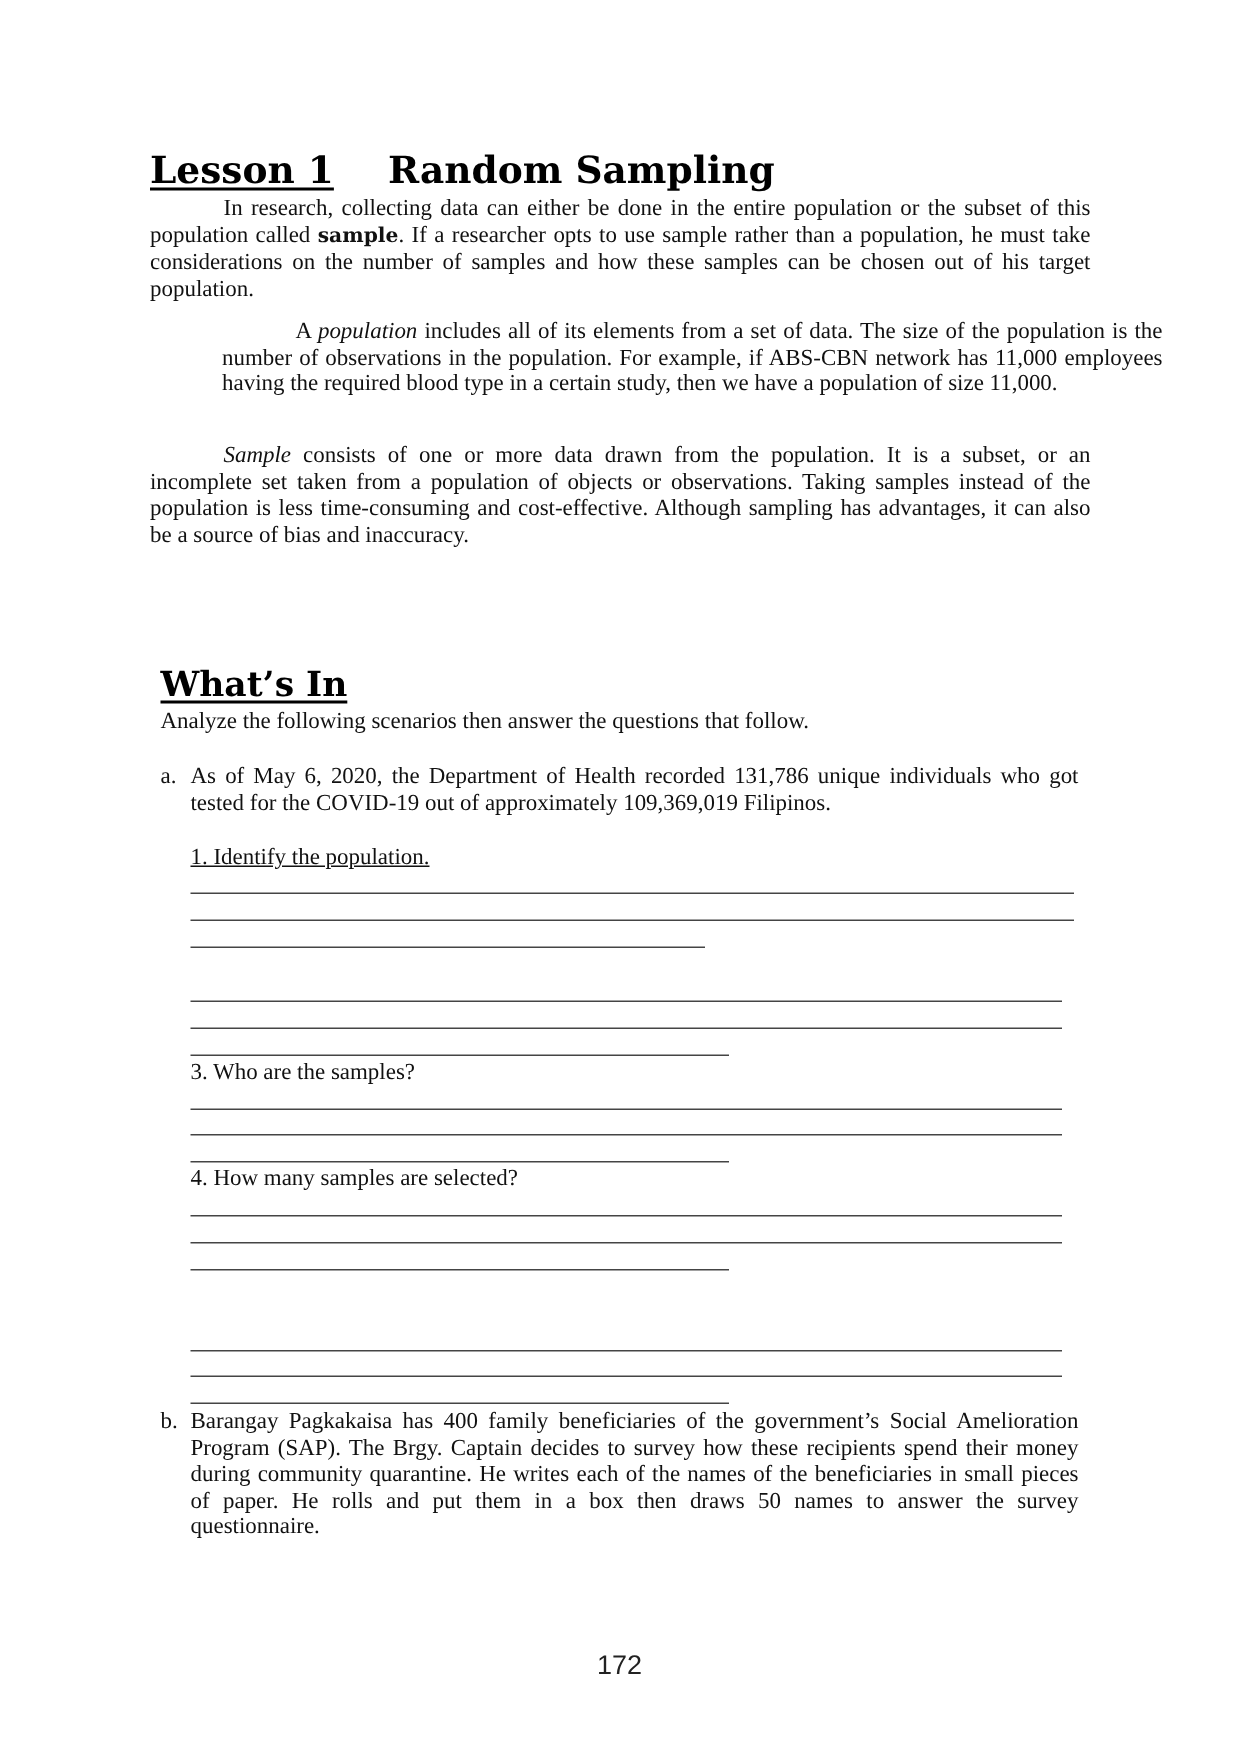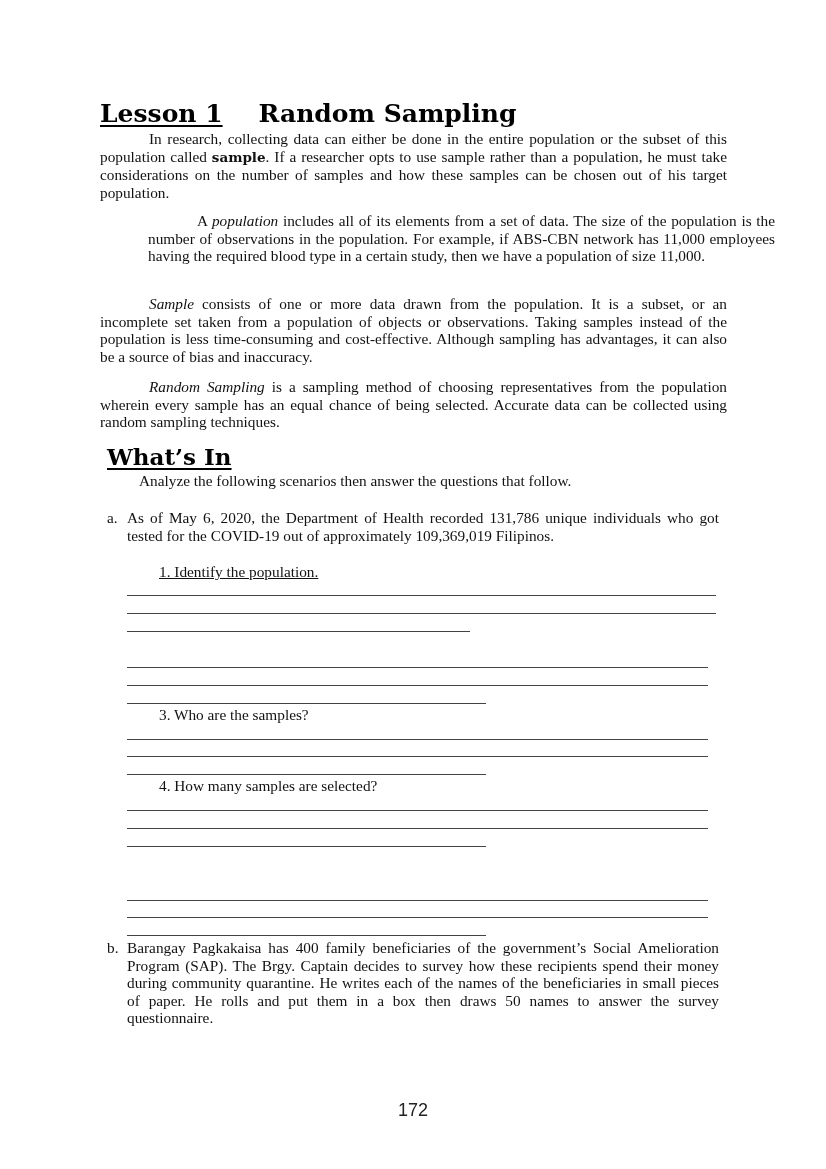--- a/index.html
+++ b/index.html
@@ -26,21 +26,21 @@
     .para .indent { display: inline-block; width: 49px; }
     .para b { font-weight: bold; font-family: "DejaVu Serif", serif; font-size: 13.5px; }
     .section-title {
       left: 107px; top: 443px;
       font-family: "DejaVu Serif", serif;
       font-weight: bold; font-size: 23px; line-height: 28px; color: #000;
       text-decoration: underline; text-decoration-thickness: 2px; text-underline-offset: 3px;
     }
     .line-text {
       font-family: "Liberation Serif", serif;
-      font-size: 15.3px; line-height: 17.6px; white-space: nowrap; margin-left: 32px;
+      font-size: 15.3px; line-height: 17.6px; white-space: nowrap;
     }
     .item {
       left: 107px; width: 612px;
       font-family: "Liberation Serif", serif;
       font-size: 15.3px; line-height: 17.6px; text-align: justify;
     }
     .item .marker { position: absolute; left: 0; top: 0; }
     .item .body { margin-left: 20px; }
     .question { left: 127px; }
     .answer-line { position: absolute; height: 0; border-top: 1.3px solid #444; }
@@ -67,23 +67,20 @@
   </div>
 
   <div class="abs para" style="top:212px;margin-left:48px;">
     <span class="indent"></span><span>A </span><i>population</i><span> includes all of its elements from a set of data. The size of the population is the number of observations in the population. For example, if ABS-CBN network has 11,000 employees having the required blood type in a certain study, then we have a population of size 11,000.</span>
   </div>
 
   <div class="abs para" style="top:295px;">
     <span class="indent"></span><i>Sample</i><span> consists of one or more data drawn from the population. It is a subset, or an incomplete set taken from a population of objects or observations. Taking samples instead of the population is less time-consuming and cost-effective. Although sampling has advantages, it can also be a source of bias and inaccuracy.</span>
   </div>
 
-  <div class="abs para" style="top:378px;">
-    <span class="indent"></span><i>Random Sampling</i><span> is a sampling method of choosing representatives from the population wherein every sample has an equal chance of being selected. Accurate data can be collected using random sampling techniques.</span>
-  </div>
 
   <div class="abs section-title">What’s In</div>
   <div class="abs line-text" style="left:107px; top:472px;">Analyze the following scenarios then answer the questions that follow.</div>
 
   <div class="abs item" style="top:509px;">
     <span class="marker">a.</span>
     <div class="body">As of May 6, 2020, the Department of Health recorded 131,786 unique individuals who got tested for the COVID-19 out of approximately 109,369,019 Filipinos.</div>
   </div>
 
   <div class="abs line-text question" style="top:563px;text-decoration:underline;">1. Identify the population.</div>

